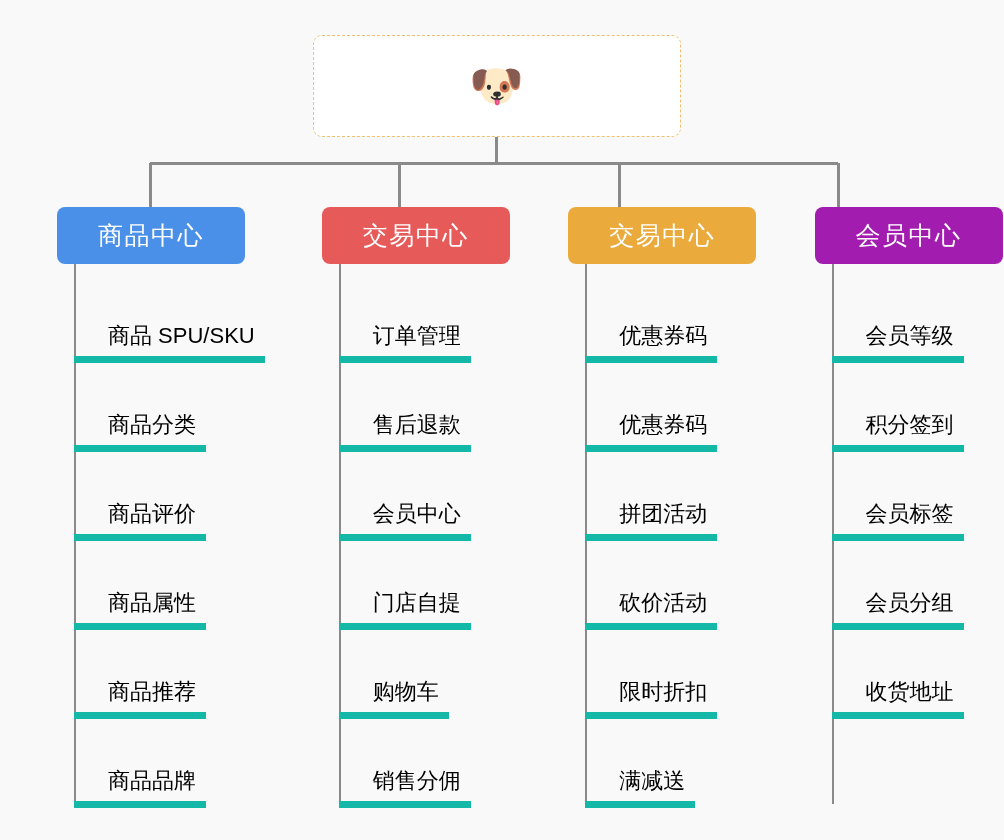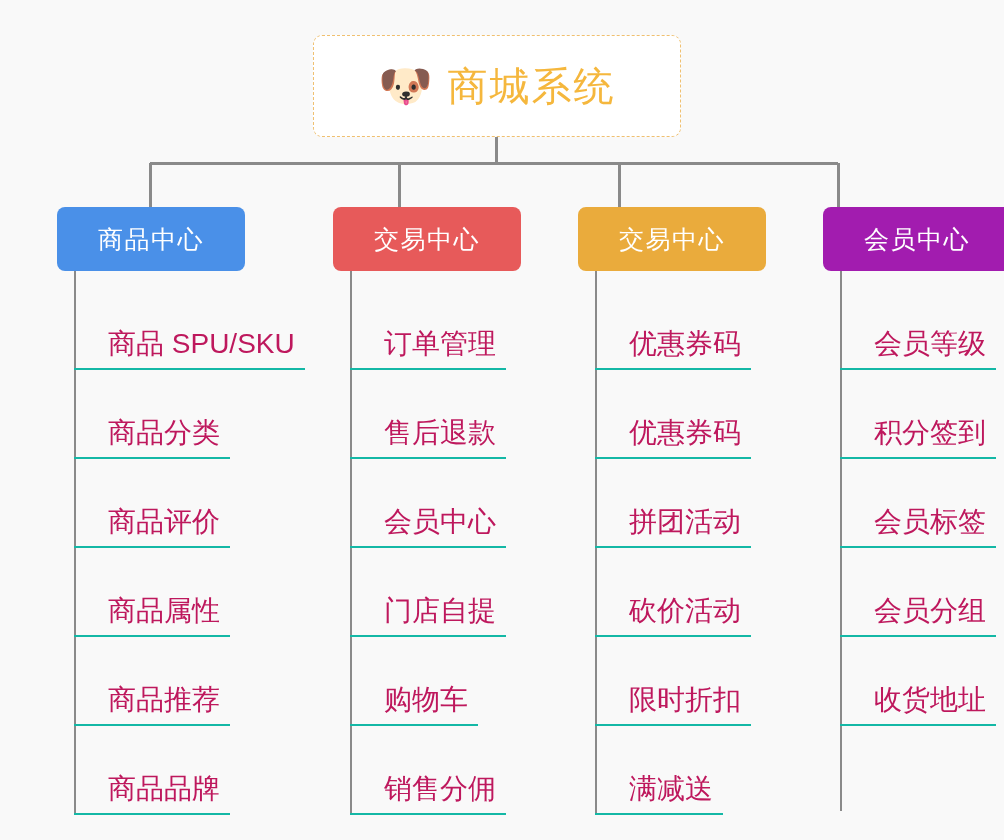--- a/index.html
+++ b/index.html
@@ -73,21 +73,21 @@
   }
   .column {
     position: relative;
     width: 219px;
     margin-left: 57px;
   }
   .column:first-child { margin-left: 57px; }
 
   .cat-box {
     width: 188px;
-    height: 64px;
+    height: 57px;
     border-radius: 8px;
     display: flex;
     align-items: center;
     justify-content: center;
     box-sizing: border-box;
   }
   .cat-label {
     color: #ffffff;
     font-size: 25px;
     letter-spacing: 1.5px;
@@ -106,35 +106,34 @@
   }
   .item {
     height: 89px;
     display: flex;
     align-items: flex-end;
     box-sizing: border-box;
   }
   .item-inner {
     display: inline-block;
     padding: 0 10px 7px 34px;
-    border-bottom: 2px solid #14b8a6;
-    font-size: 28px;
-    color: #be185d;
+    border-bottom: 7px solid #14b8a6;
+    font-size: 22px;
+    color: #000000;
     line-height: 1.25;
     white-space: nowrap;
     margin-left: -2px;
   }
 </style>
 </head>
 <body>
 
 <div id="root-wrap">
   <div id="root-card">
     <span id="root-emoji">🐶</span>
-    <span id="root-title">商城系统</span>
   </div>
 </div>
 
 <svg id="connectors" viewBox="0 0 1004 215">
   <g stroke="#8a8a8a" stroke-width="3" fill="none" shape-rendering="crispEdges">
     <line x1="496" y1="137" x2="496" y2="163"></line>
     <line x1="150" y1="163" x2="838" y2="163"></line>
     <line x1="150" y1="163" x2="150" y2="208"></line>
     <line x1="399" y1="163" x2="399" y2="208"></line>
     <line x1="619" y1="163" x2="619" y2="208"></line>

